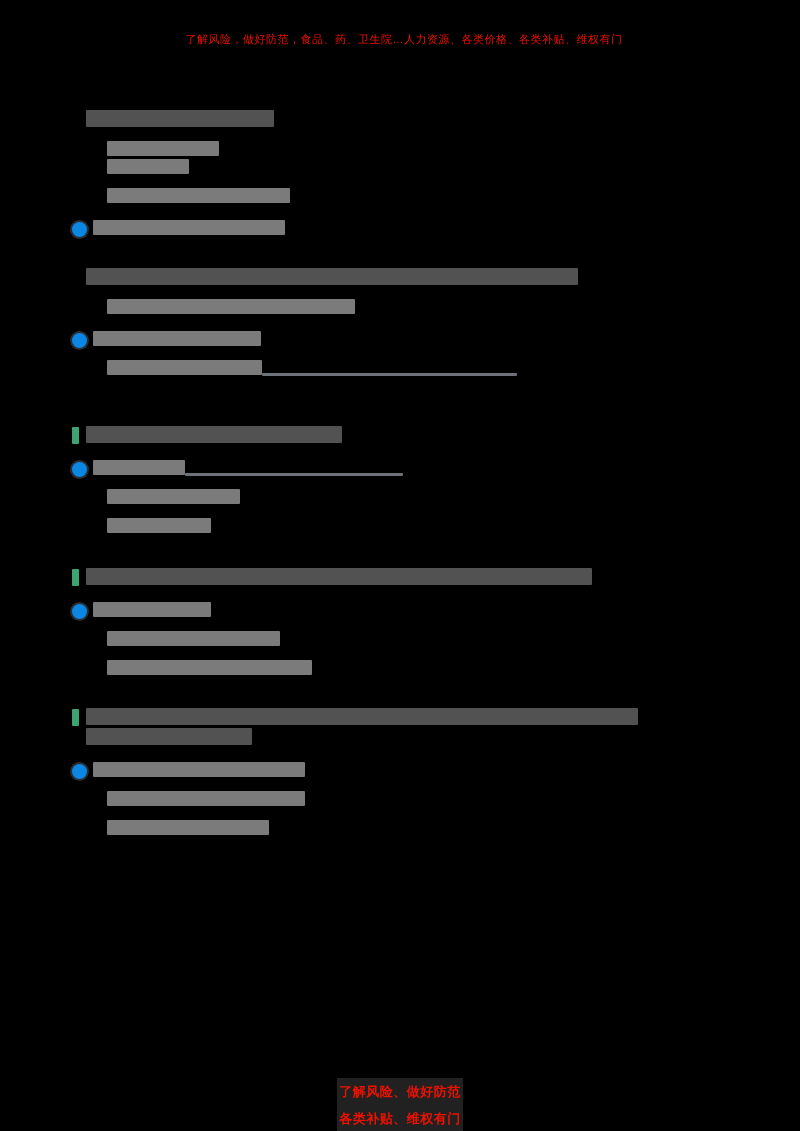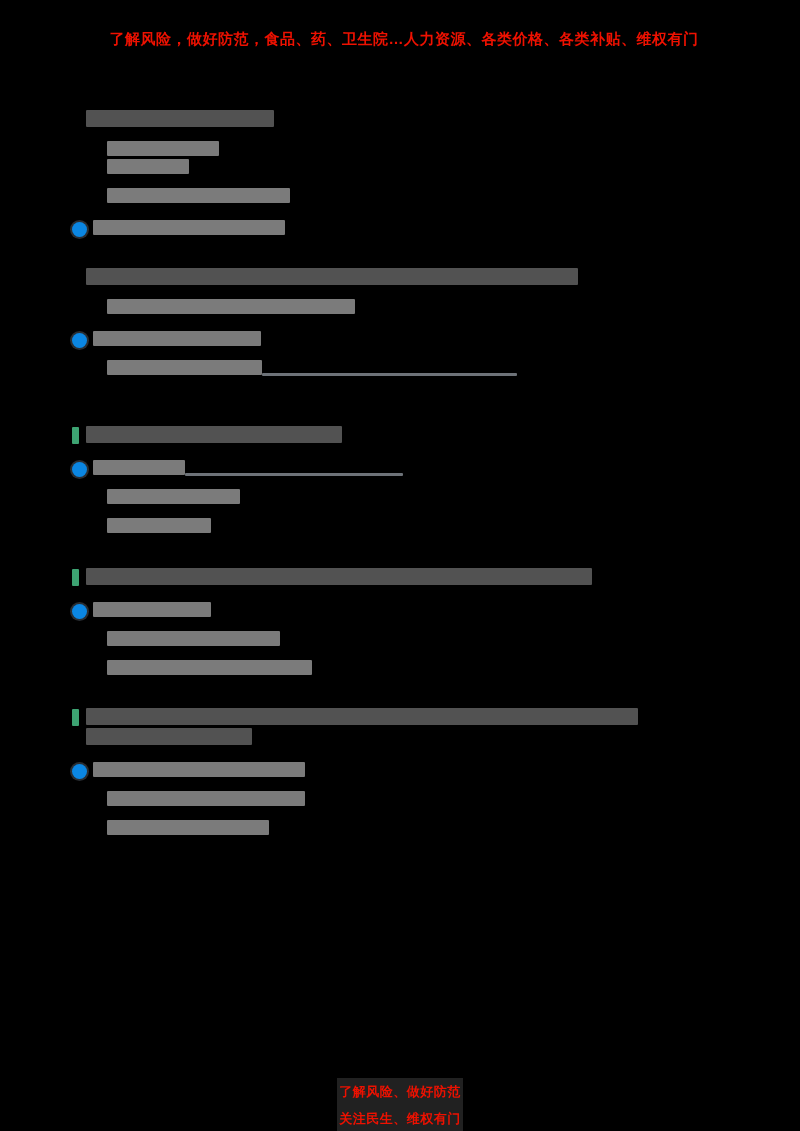--- a/index.html
+++ b/index.html
@@ -27,22 +27,22 @@
   .doc-title {
     position: absolute;
     left: 96px;
     top: 28px;
     width: 616px;
     height: 22px;
     display: flex;
     align-items: center;
     justify-content: center;
     color: #ee1100;
-    font-size: 15px;
-    font-weight: bold;
+    font-size: 11px;
+    font-weight: normal;
     letter-spacing: 0.5px;
     white-space: nowrap;
     overflow: hidden;
     text-align: center;
   }
 
   
   .content {
     position: absolute;
     left: 0;
@@ -273,16 +273,16 @@
           <div class="text-lines">
             <span class="redact sub" style="width: 162px;"></span>
           </div>
         </div>
       </div>
     </div>
 
   <div class="footer">
     <div class="footer-line">了解风险、做好防范</div>
     <br>
-    <div class="footer-line">关注民生、维权有门</div>
+    <div class="footer-line">各类补贴、维权有门</div>
   </div>
 
 </div>
 
 </body></html>

